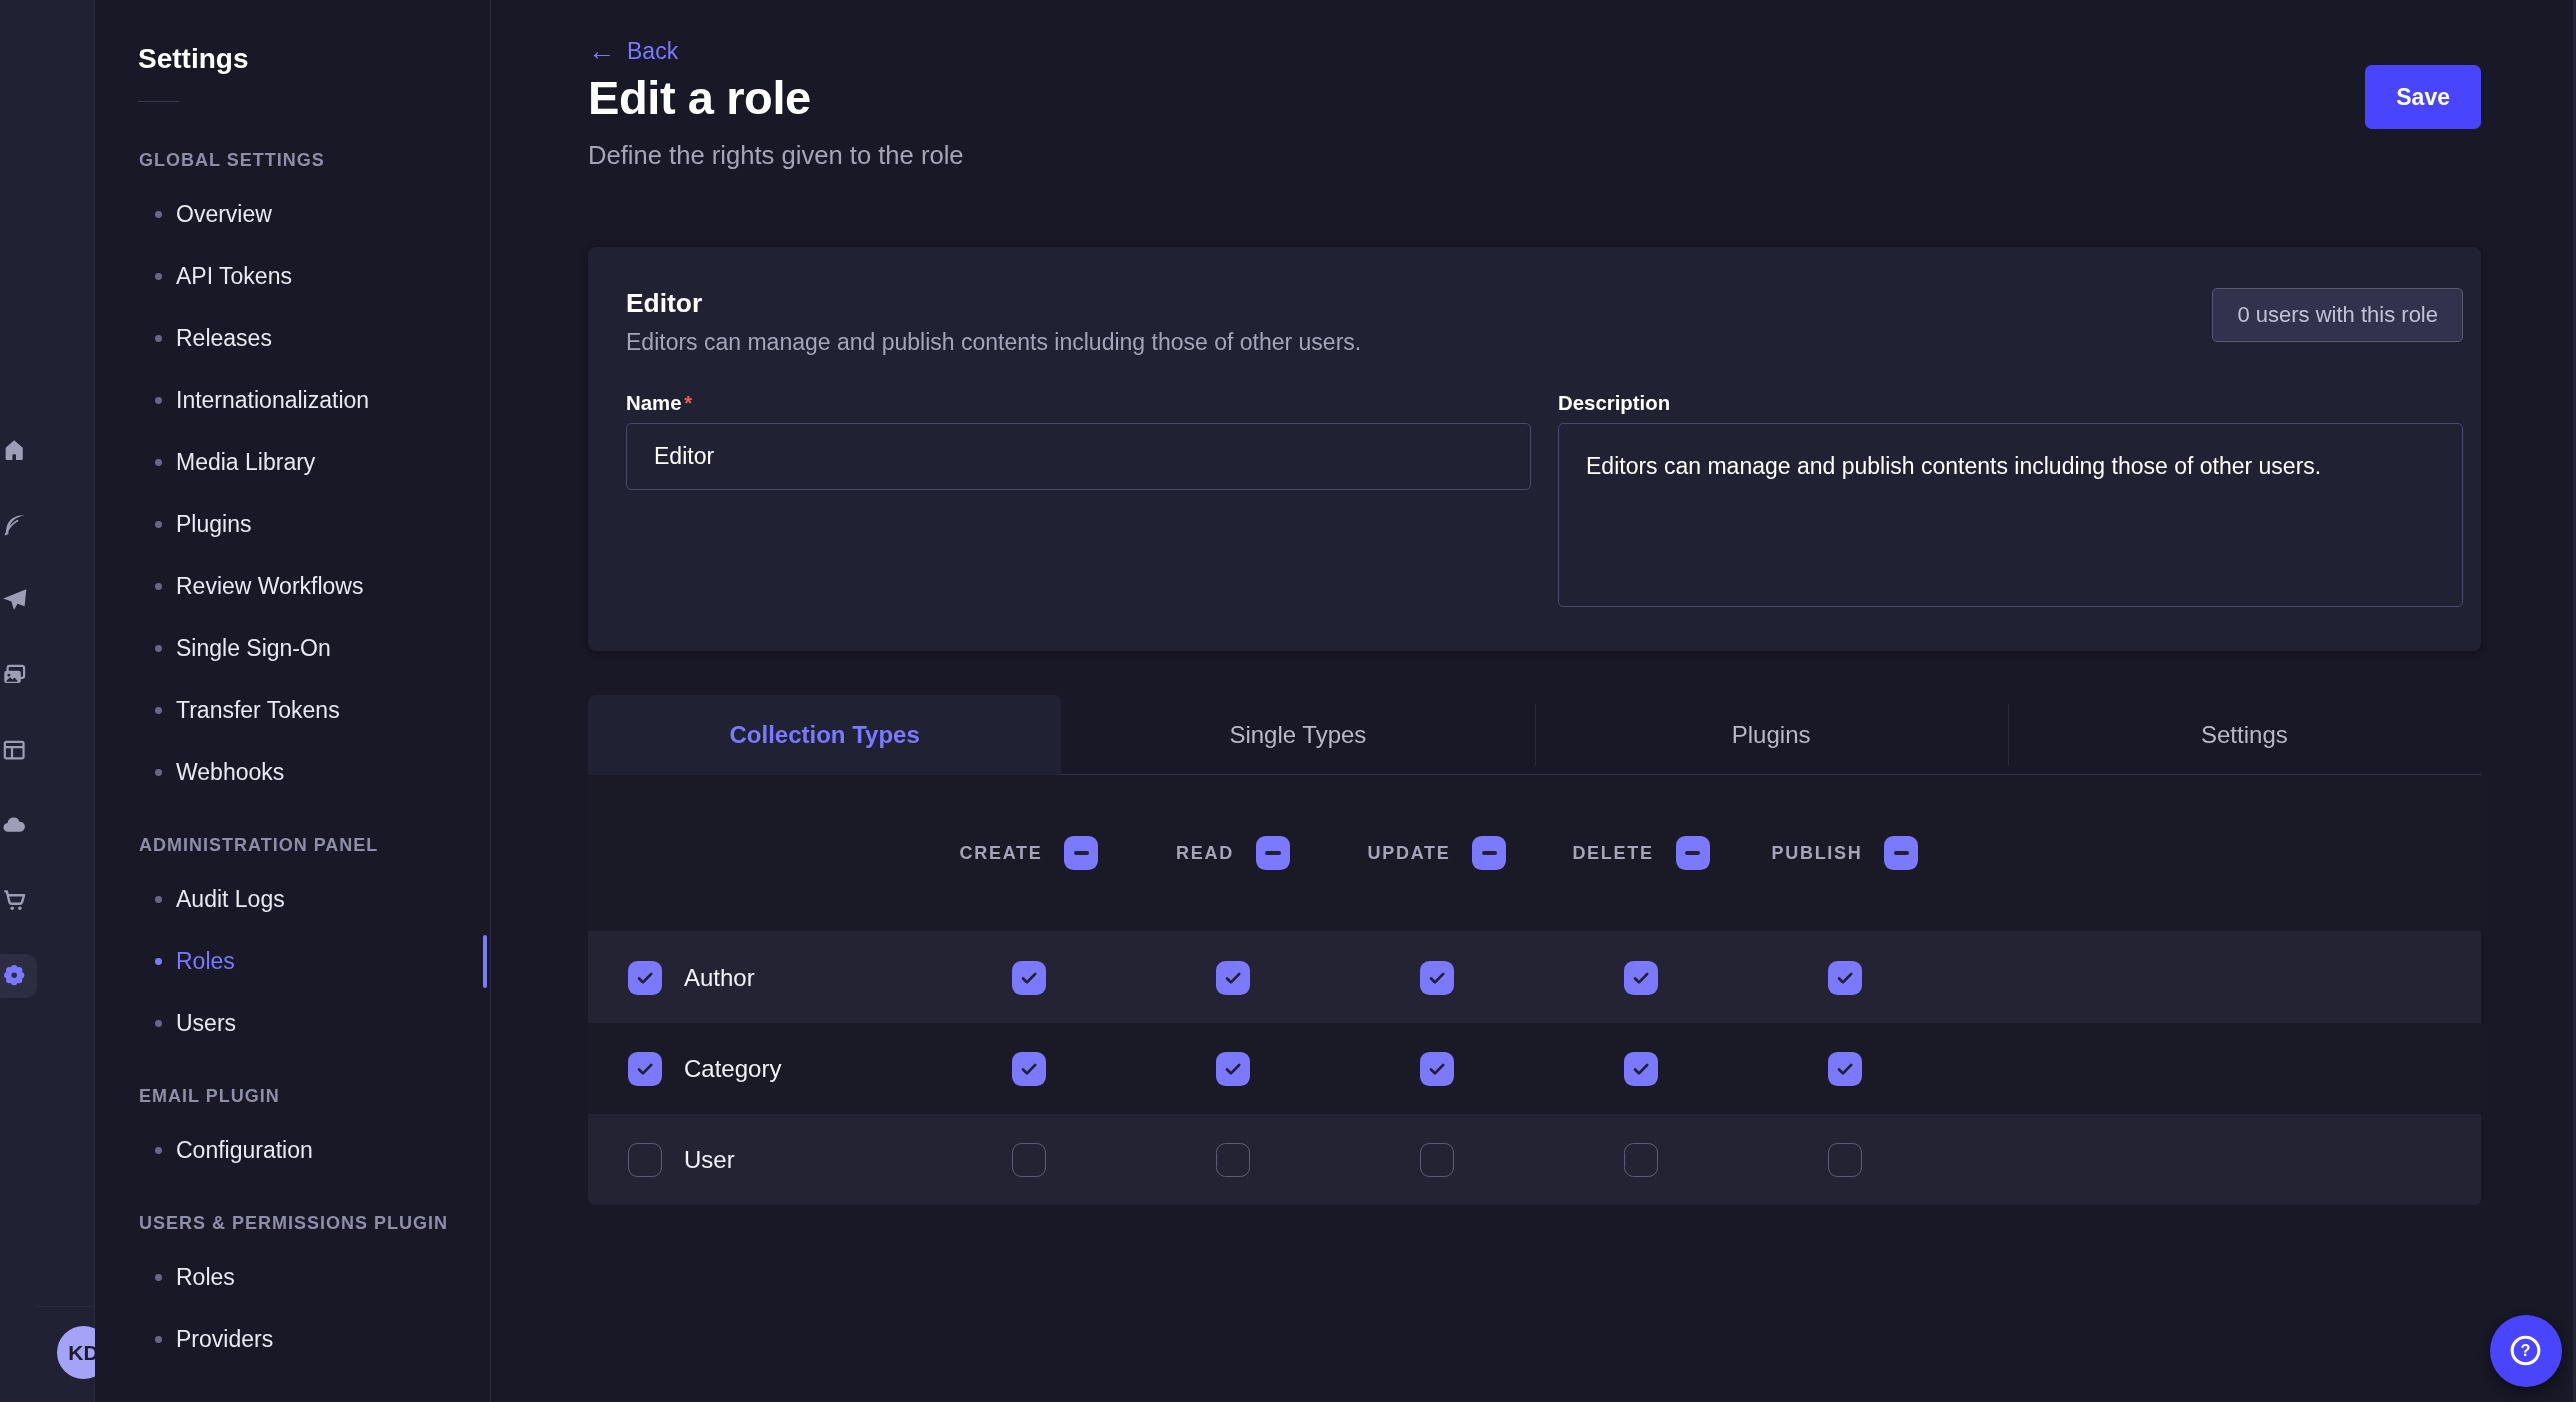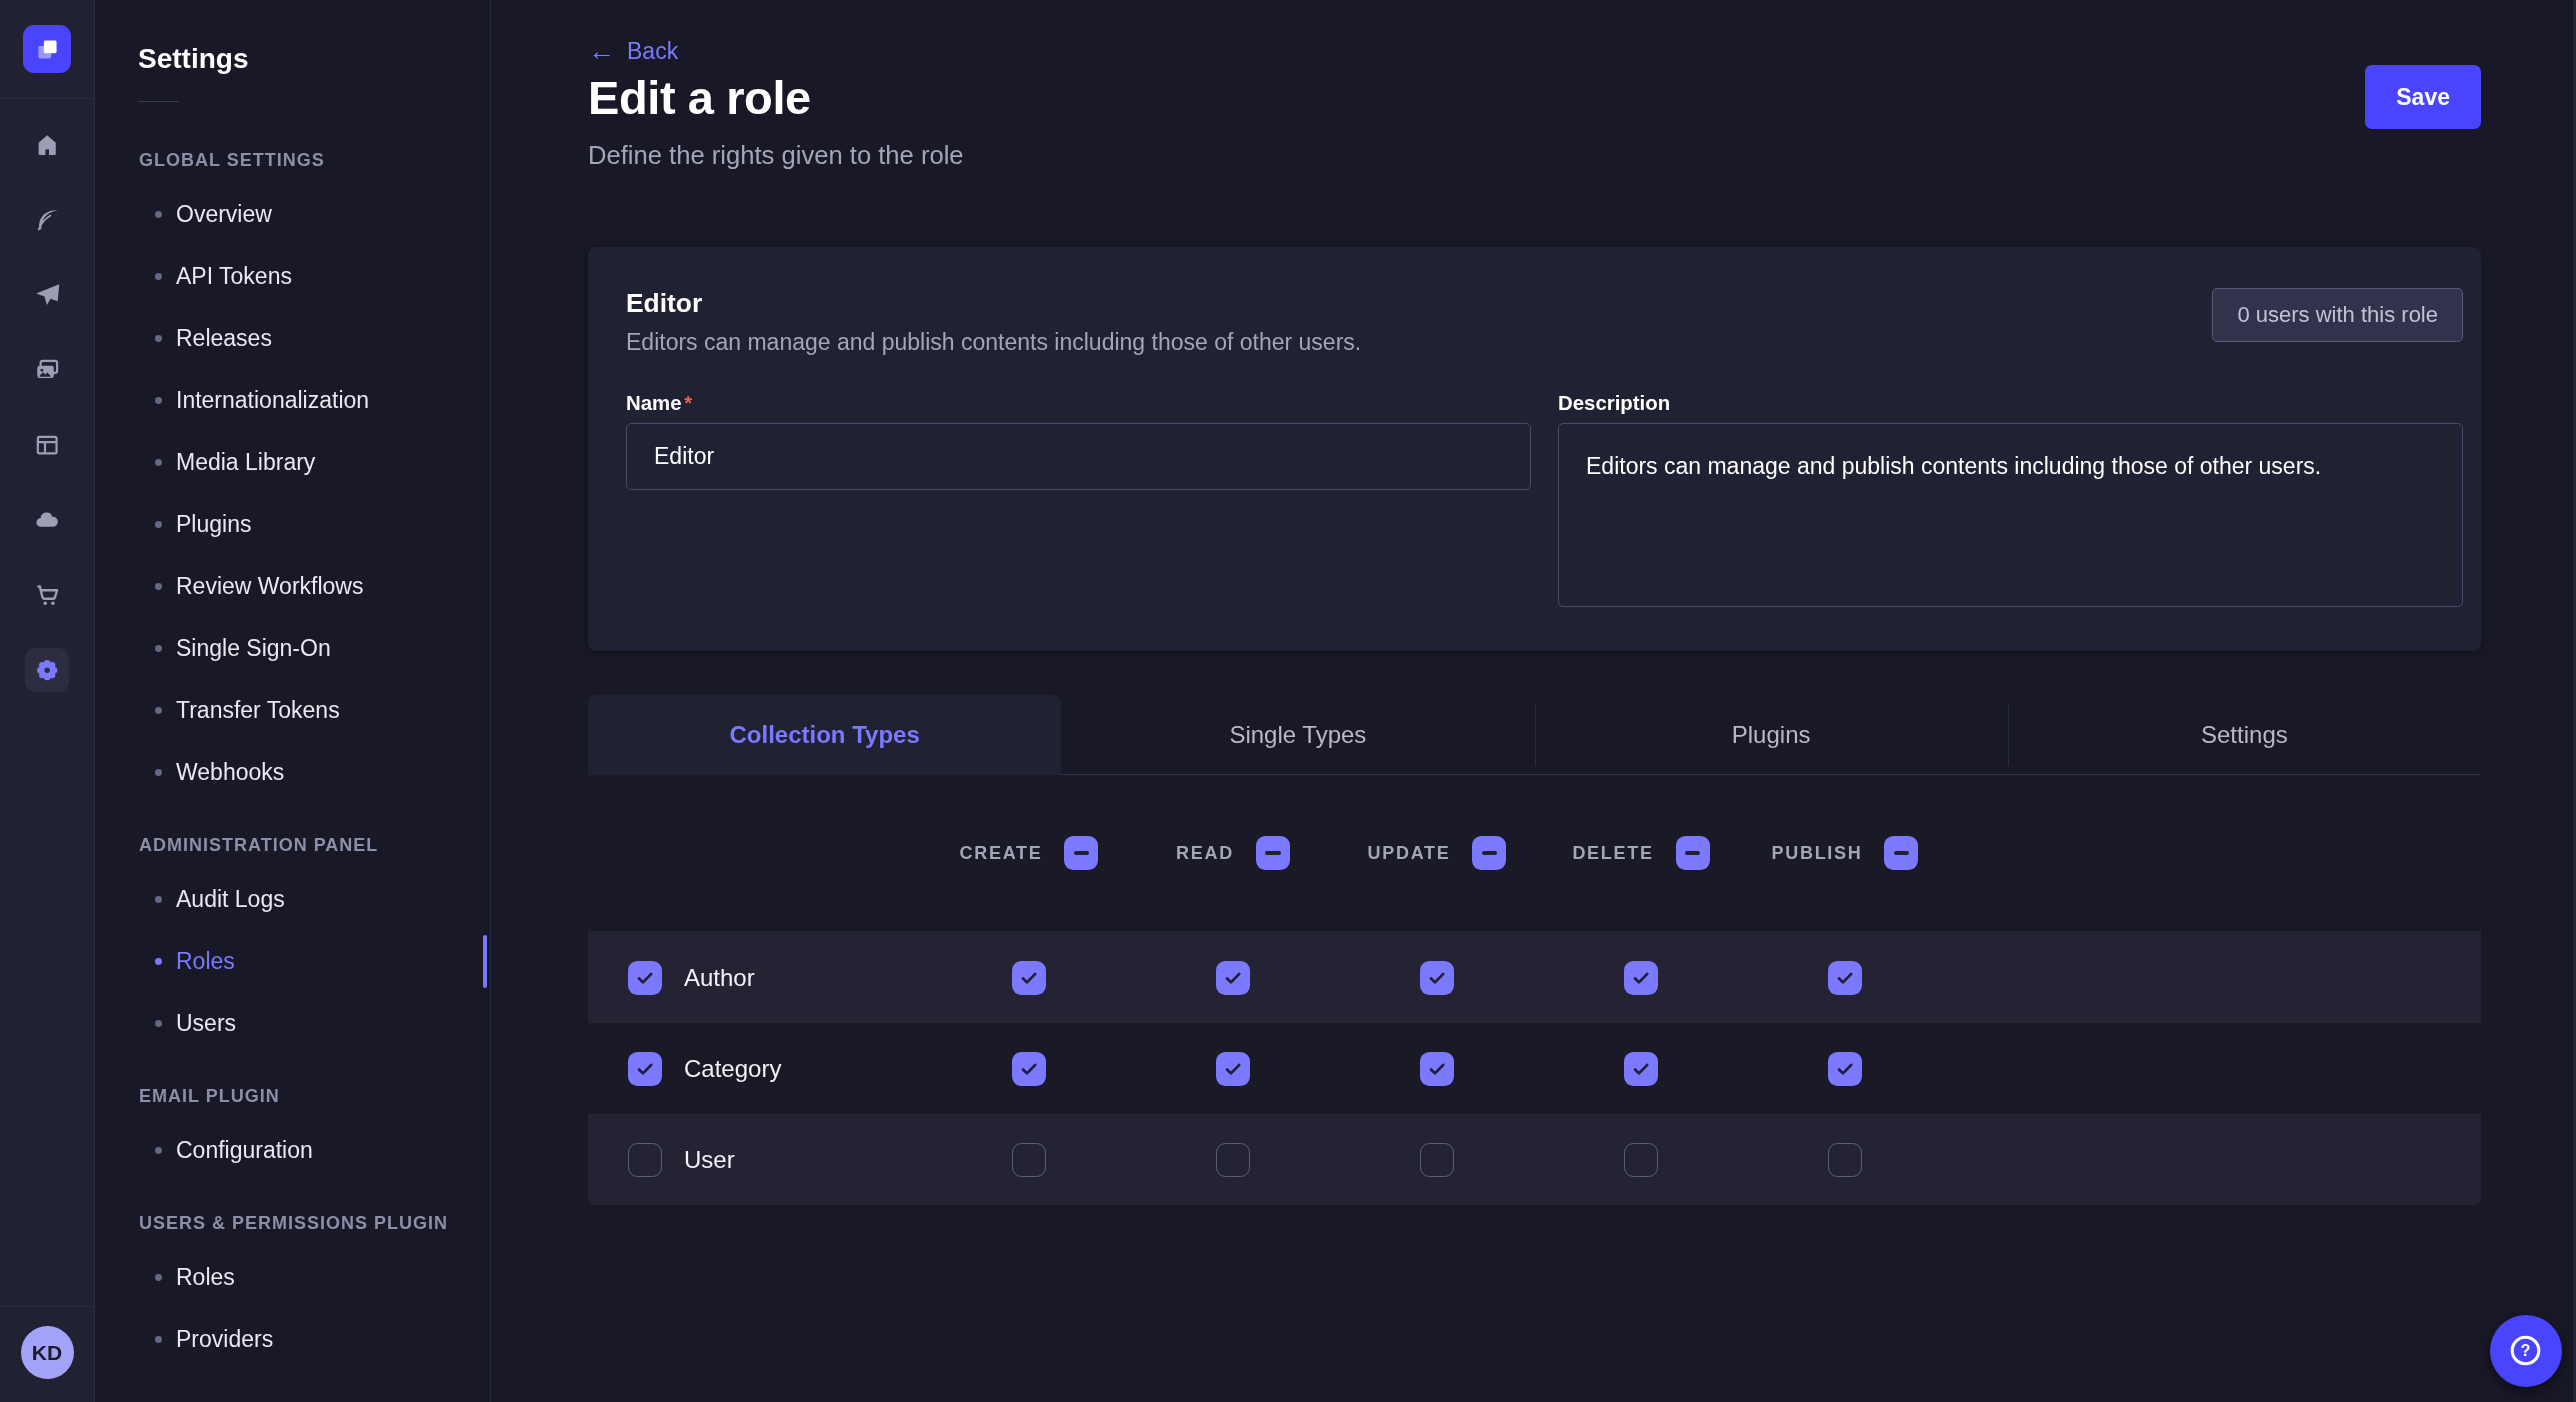--- a/index.html
+++ b/index.html
@@ -1,20 +1,20 @@
 <!DOCTYPE html>
 <html style="font-size:13.6px"><head>
 <meta charset="utf-8">
 <style>
   html,body{margin:0;padding:0;background:#0d0d16;}
   body{font-family:"Liberation Sans",sans-serif;}
   .app{position:relative;width:2576px;height:1402px;background:#181826;display:flex;overflow:hidden;color:#fff;}
 
   
-  .rail{width:94px;background:#212134;border-right:0.9px solid #2b2b40;display:flex;flex-direction:column;align-items:center;flex-shrink:0;justify-content:center;}
+  .rail{width:94px;background:#212134;border-right:0.9px solid #2b2b40;display:flex;flex-direction:row;align-items:center;flex-shrink:0;justify-content:center;}
   .logo{width:48px;height:48px;margin:25px 0;border-radius:11px;background:#4945ff;display:flex;align-items:center;justify-content:center;border:none;cursor:pointer;padding:0;}
   .logo svg{width:29px;height:29px;}
   .rail-divider{width:94px;height:0.9px;background:#2b2b40;}
   .rail-icons{display:flex;flex-direction:column;gap:31px;margin-top:24px;align-items:center;}
   .rail-item{width:44px;height:44px;display:flex;align-items:center;justify-content:center;background:none;border:none;color:#9d9db5;border-radius:10.2px;cursor:pointer;padding:0;}
   .rail-item svg{width:26.4px;height:26.4px;}
   .rail-item.active{background:#2d2d42;color:#7b79ff;}
   .rail-bottom{margin-top:auto;width:100%;display:flex;flex-direction:column;align-items:center;}
   .avatar{width:53px;height:53px;border-radius:50%;background:#a5a3f8;color:#1c1c2c;font-weight:bold;font-size:21px;display:flex;align-items:center;justify-content:center;margin:19.6px 0 23px;cursor:pointer;border:none;}
 

